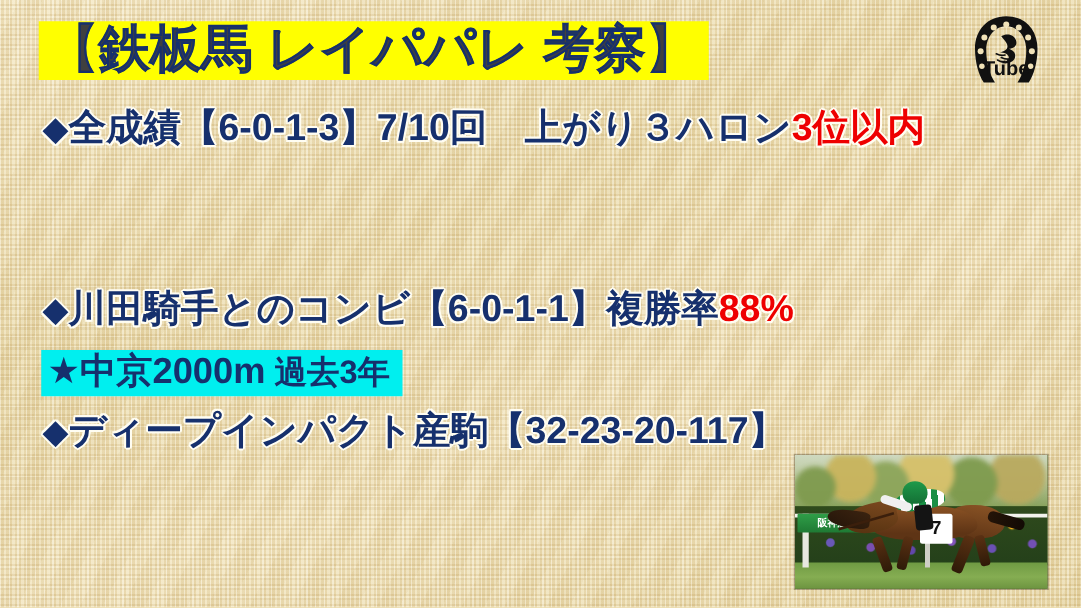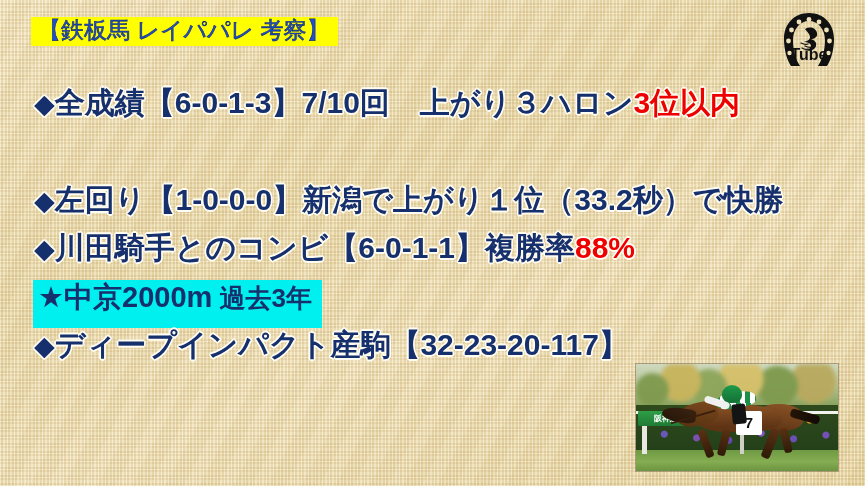--- a/index.html
+++ b/index.html
@@ -30,21 +30,21 @@
 
   
   .title-band{
     position:absolute;left:31px;top:17px;
     background:#ffff00;
     padding:2px 9px 4px 7px;
     line-height:1.0;
     white-space:nowrap;
   }
   .title-band .t{
-    font-size:23px;font-weight:normal;color:#1d4ed8;
+    font-size:41px;font-weight:bold;color:#404040;
     letter-spacing:0px;
     -webkit-text-stroke:0.6px #16306d;
   }
 
   
   .line{
     position:absolute;left:34px;white-space:nowrap;
     font-size:30px;font-weight:bold;line-height:1.0;
     color:#16306d;
     text-shadow:
@@ -54,29 +54,29 @@
       1.2px -1.2px 0 #fffdf2, -1.2px -1.2px 0 #fffdf2;
     text-align: right;
   }
   .line .red{color:#ee0000;}
   .line .bullet{font-size:27px;}
   .line.indent{left:60px;}
 
   .hl-cyan{
     position:absolute;left:33px;
     background:#00efef;
-    padding:3px 10px 16px 5px;
+    padding:3px 10px 5px 5px;
     white-space:nowrap;
     font-size:29px;font-weight:bold;line-height:1.0;
     color:#16306d;
   }
   .hl-cyan .small{font-size:26px;}
 
   
-  .logo{position:absolute;right:27px;top:8px;width:62px;height:66px;}
+  .logo{position:absolute;right:9px;top:8px;width:84px;height:66px;}
 
   
   .photo{
     position:absolute;left:636px;top:364px;width:202px;height:107px;
     overflow:hidden;background:#4a6b2a;
     box-shadow:0 0 0 1px rgba(0,0,0,.25);
   }
   .ph-sky{position:absolute;left:0;top:0;width:100%;height:38%;
     background:linear-gradient(180deg,#cfd9c0 0%,#b9c89c 45%,#8aa35f 100%);}
   .ph-trees{position:absolute;left:0;top:0;width:100%;height:40%;
@@ -182,23 +182,20 @@
       </g>
       <text x="33" y="52" text-anchor="middle" font-family="'Liberation Sans',sans-serif" font-size="16" font-weight="bold" fill="#111111">Tube</text>
     </svg>
   </div>
 
   <div class="line" style="top:88px;">
     <span class="bullet">◆</span><span>全成績【6-0-1-3】7/10回　上がり３ハロン</span><span class="red">3位以内</span>
   </div>
 
 
-  <div class="line" style="top:185px;">
-    <span class="bullet">◆</span><span>左回り【1-0-0-0】新潟で上がり１位（33.2秒）で快勝</span>
-  </div>
 
   <div class="line" style="top:233px;">
     <span class="bullet">◆</span><span>川田騎手とのコンビ【6-0-1-1】複勝率</span><span class="red">88%</span>
   </div>
 
   <div class="hl-cyan" style="top:280px;">
     <span>★</span><span>中京2000m</span><span class="small"> 過去3年</span>
   </div>
 
   <div class="line" style="top:330px;">

